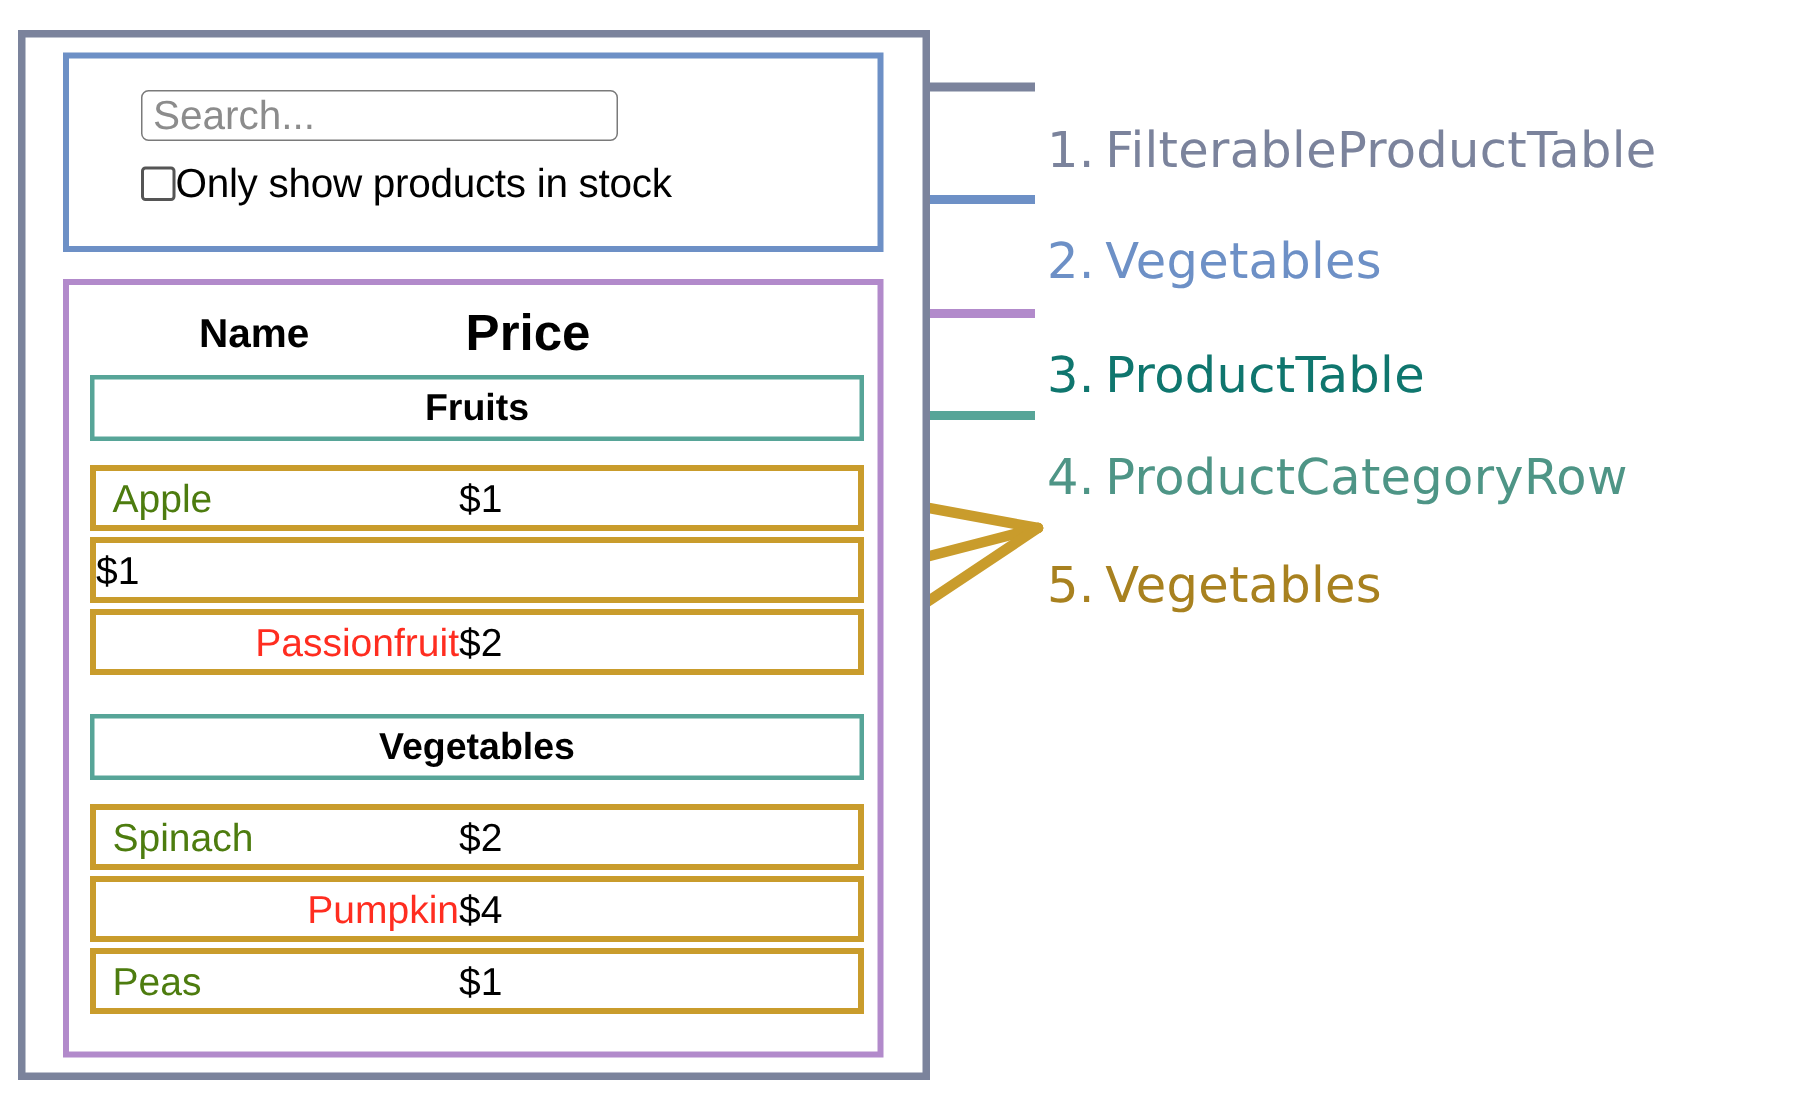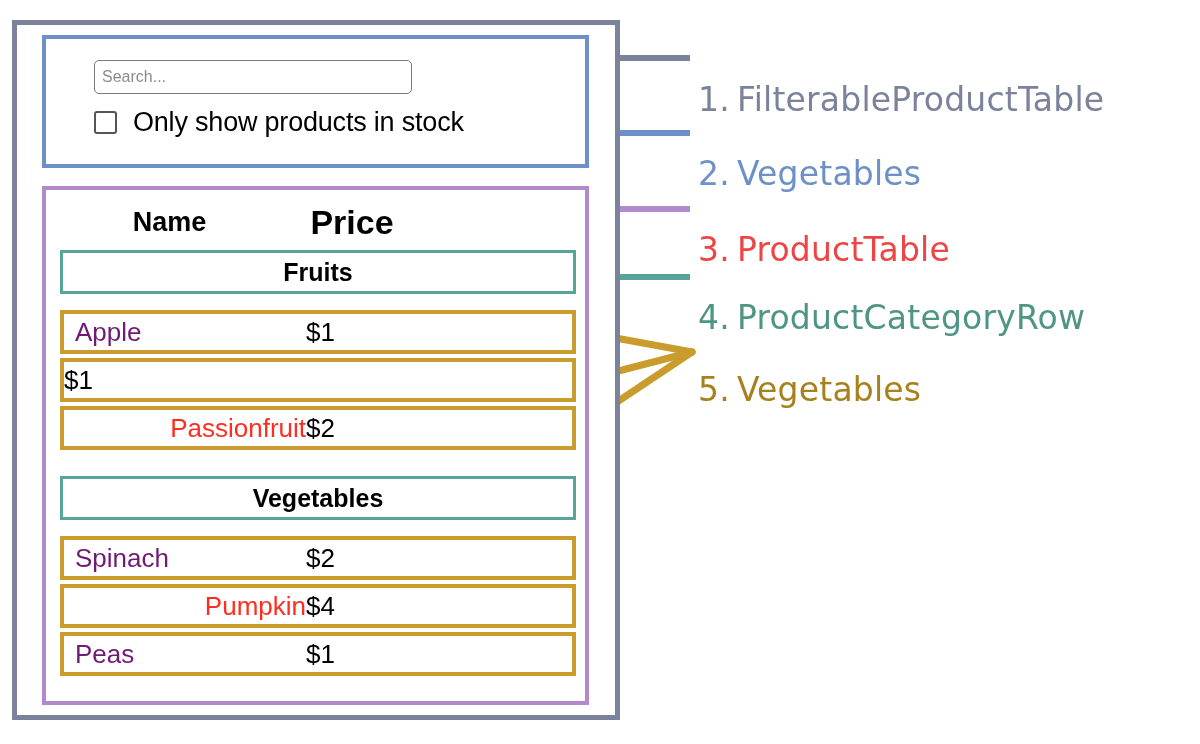--- a/index.html
+++ b/index.html
@@ -58,37 +58,37 @@
     position: absolute;
     left: 48px;
     top: 21px;
     width: 318px;
     height: 34px;
     box-sizing: border-box;
     border: 1.6px solid #7a7a7a;
     border-radius: 5px;
     background: #ffffff;
     font-family: "Liberation Sans", sans-serif;
-    font-size: 16px;
+    font-size: 27px;
     color: #111111;
     padding: 0 7px;
     line-height: 30px;
     outline: none;
   }
   .search-input::placeholder {
     color: #8c8c8c;
     opacity: 1;
   }
   .checkbox-row {
     position: absolute;
     left: 48px;
     top: 68px;
     display: flex;
     align-items: center;
-    gap: 16px;
+    gap: 0;
   }
   .checkbox-box {
     width: 23px;
     height: 23px;
     box-sizing: border-box;
     border: 2px solid #555555;
     border-radius: 3px;
     background: #ffffff;
     flex: 0 0 auto;
   }
@@ -167,21 +167,21 @@
     border: 4px solid #c99c2c;
     background: #ffffff;
     display: flex;
     align-items: center;
     margin-bottom: 4px;
   }
   .product-row .cell-name {
     width: 231px;
     padding-left: 11px;
     font-size: 26px;
-    color: #701a75;
+    color: #4d7c0f;
     white-space: nowrap;
   }
   .product-row .cell-price {
     font-size: 26px;
     color: #000000;
     white-space: nowrap;
   }
   .product-row.out-of-stock .cell-name {
     color: #ff2d20;
     text-align: right;
@@ -280,21 +280,21 @@
 
     </div>
   </div>
 
   <div class="legend-label" id="legend-0" style="top: 44px; color: rgb(123, 131, 156);">
     <span class="legend-num">1.</span><span>FilterableProductTable</span>
   </div>
   <div class="legend-label" id="legend-1" style="top: 118px; color: rgb(109, 144, 198);">
     <span class="legend-num">2.</span><span>Vegetables</span>
   </div>
-  <div class="legend-label" id="legend-2" style="top: 194px; color: #ef4444;">
+  <div class="legend-label" id="legend-2" style="top: 194px; color: #0f766e;">
     <span class="legend-num">3.</span><span>ProductTable</span>
   </div>
   <div class="legend-label" id="legend-3" style="top: 262px; color: rgb(78, 149, 134);">
     <span class="legend-num">4.</span><span>ProductCategoryRow</span>
   </div>
   <div class="legend-label" id="legend-4" style="top: 334px; color: rgb(168, 129, 31);">
     <span class="legend-num">5.</span><span>Vegetables</span>
   </div>
 
 </div>

